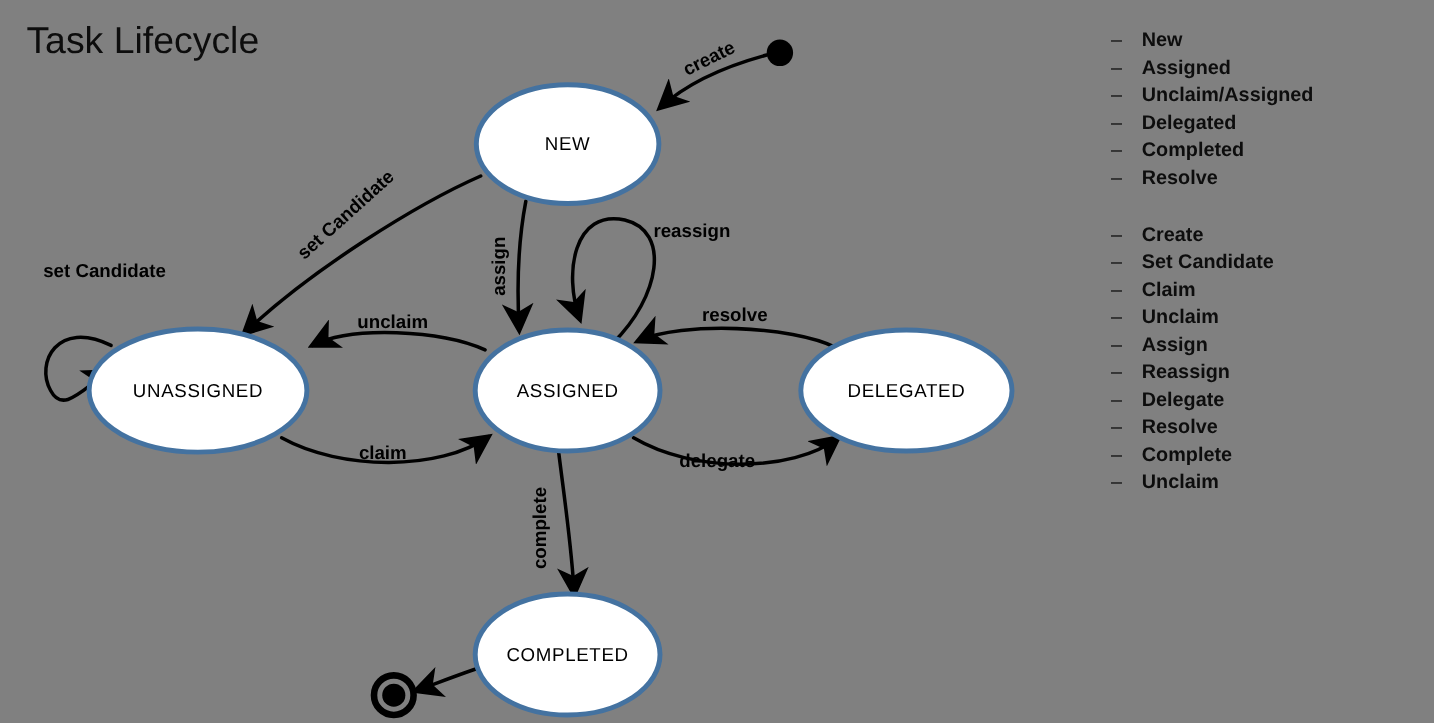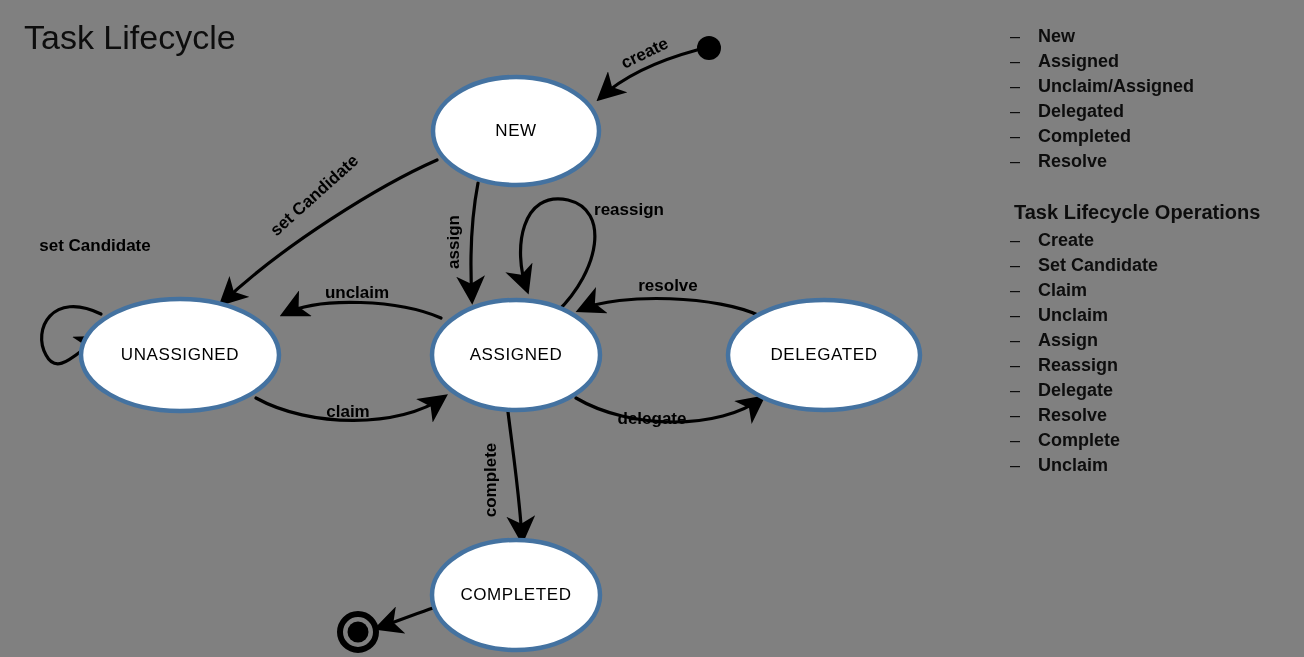--- a/index.html
+++ b/index.html
@@ -170,21 +170,20 @@
             <span>Completed</span>
           </li>
           <li>
             <span class="dash">–</span>
             <span>Resolve</span>
           </li>
         </ul>
     </div>
 
     <div class="ops-block">
-      <div class="panel-head">Task Lifecycle Operations</div>
       <ul class="panel-list" id="ops-list">
           <li>
             <span class="dash">–</span>
             <span>Create</span>
           </li>
           <li>
             <span class="dash">–</span>
             <span>Set Candidate</span>
           </li>
           <li>

